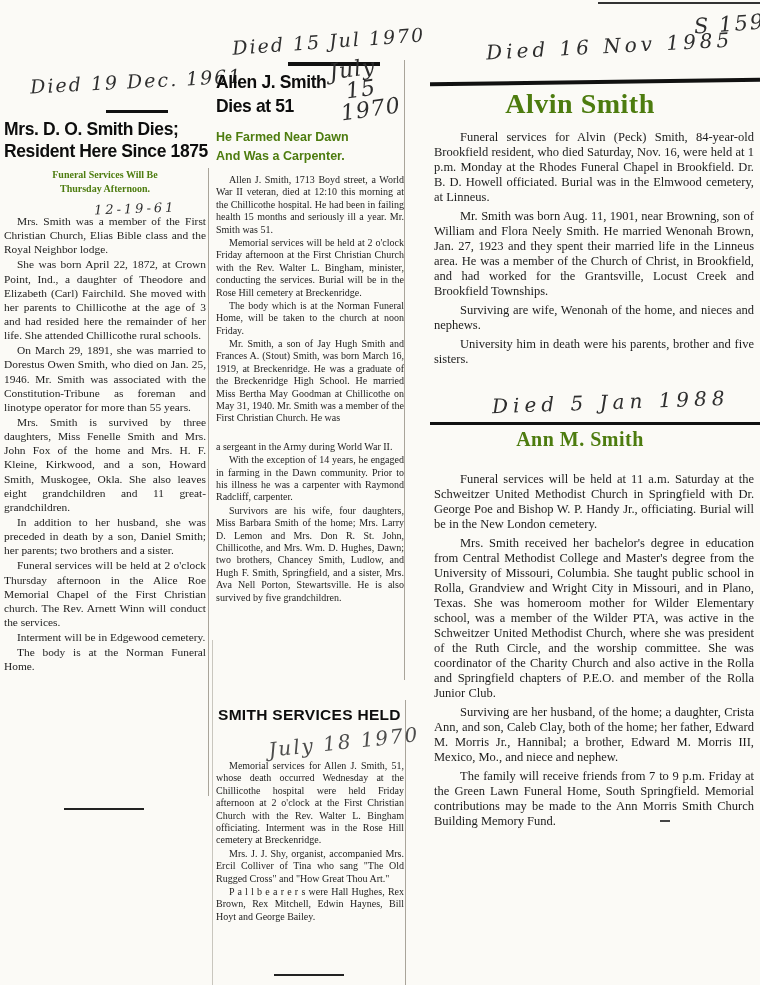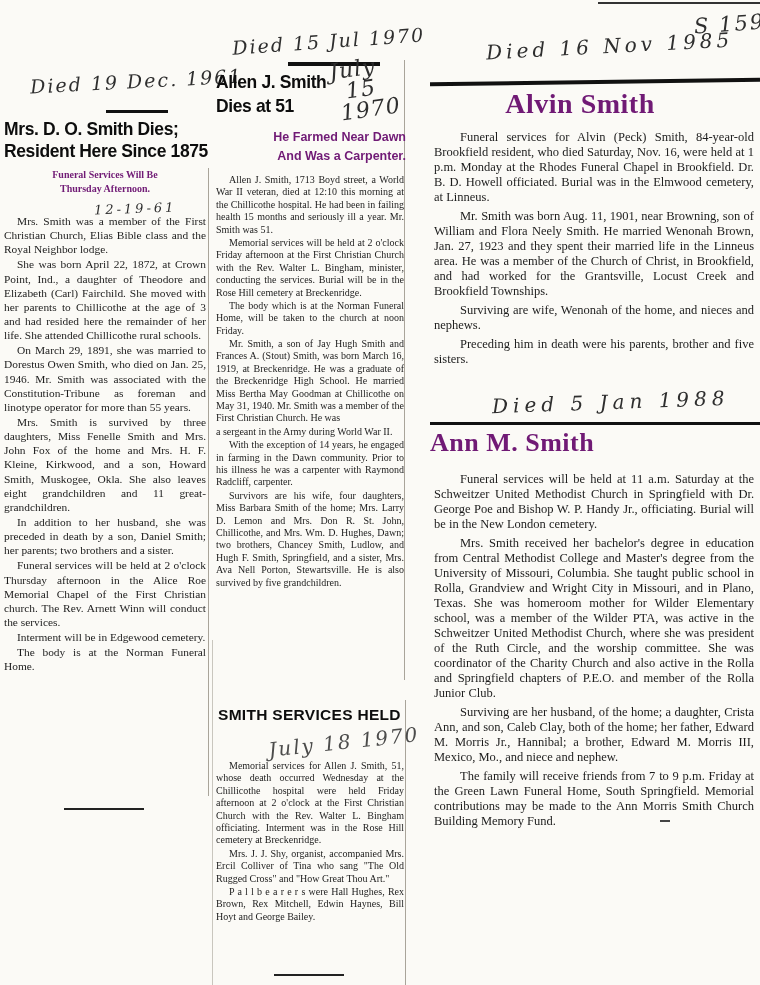--- a/index.html
+++ b/index.html
@@ -12,21 +12,21 @@
   .hw{
     font-family:"DejaVu Serif",serif;font-style:italic;color:#2e2e2e;
     letter-spacing:2px;white-space:nowrap;
   }
   
   .gothic{
     font-family:"Liberation Sans",sans-serif;font-weight:bold;color:#0d0d0d;
     letter-spacing:-0.4px;line-height:1.0;
   }
   .serifhead{
-    font-family:"Liberation Serif",serif;font-weight:bold;color:#701a75;
+    font-family:"Liberation Serif",serif;font-weight:bold;color:#4d7c0f;
   }
   .bodycol p{
     margin:0 0 1px 0;text-indent:13px;text-align:justify;
   }
   .noindent{text-indent:0 !important;}
   .colrule{position:absolute;background:#a9a49a;width:1px;}
   .bar{position:absolute;background:#111;}
   .centerbar{background:#222;height:2px;}
   
   #clip-left{position:absolute;left:2px;top:62px;width:206px;}
@@ -84,30 +84,30 @@
     <div class="bar" style="left:72px;top:32px;width:92px;height:4px;"></div>
     <div class="gothic" style="position:absolute;left:0;top:40px;font-size:19px;line-height:1.25;transform:scaleX(0.92);transform-origin:left;white-space:nowrap;">
       <div>Allen J. Smith</div>
       <div>Dies at 51</div>
     </div>
     <div class="hw" style="position:absolute;left:116px;top:28px;font-size:22px;line-height:0.95;transform:rotate(-8deg);letter-spacing:1px;">
       <div>July</div>
       <div style="padding-left:14px;">15</div>
       <div style="padding-left:6px;">1970</div>
     </div>
-    <div class="serifhead" style="position:absolute;left:0;top:98px;width:100%;text-align:right;font-size:12.5px;line-height:1.5;font-family:'Liberation Sans',sans-serif;">
+    <div class="serifhead" style="position:absolute;left:0;top:98px;width:100%;text-align:left;font-size:12.5px;line-height:1.5;font-family:'Liberation Sans',sans-serif;">
       <div>He Farmed Near Dawn</div>
       <div>And Was a Carpenter.</div>
     </div>
     <div class="bodycol bodytext" style="position:absolute;left:0;top:144px;width:188px;">
       <p>Allen J. Smith, 1713 Boyd street, a World War II veteran, died at 12:10 this morning at the Chillicothe hospital.  He had been in failing health 15 months and seriously ill a year.  Mr. Smith was 51.</p>
       <p>Memorial services will be held at 2 o'clock Friday afternoon at the First Christian Church with the Rev. Walter L. Bingham, minister, conducting the services.  Burial will be in the Rose Hill cemetery at Breckenridge.</p>
       <p>The body which is at the Norman Funeral Home, will be taken to the church at noon Friday.</p>
       <p>Mr. Smith, a son of Jay Hugh Smith and Frances A. (Stout) Smith, was born March 16, 1919, at Breckenridge.  He was a graduate of the Breckenridge High School.  He married Miss Bertha May Goodman at Chillicothe on May 31, 1940.  Mr. Smith was a member of the First Christian Church.  He was</p>
-      <p class="noindent" style="margin-top:1px;">a sergeant in the Army during World War II.</p>
+      <p class="noindent" style="margin-top:16px;">a sergeant in the Army during World War II.</p>
       <p>With the exception of 14 years, he engaged in farming in the Dawn community.  Prior to his illness he was a carpenter with Raymond Radcliff, carpenter.</p>
       <p>Survivors are his wife, four daughters, Miss Barbara Smith of the home;  Mrs. Larry D. Lemon and Mrs. Don R. St. John, Chillicothe, and Mrs. Wm. D. Hughes, Dawn; two brothers, Chancey Smith, Ludlow, and Hugh F. Smith, Springfield, and a sister, Mrs. Ava Nell Porton, Stewartsville.  He is also survived by five grandchildren.</p>
     </div>
   </div>
 
   <div id="clip-mid2">
     <div class="gothic" style="position:absolute;left:2px;top:6px;font-size:15.5px;line-height:1.45;letter-spacing:0.3px;white-space:nowrap;text-align:center;">
       <div>SMITH SERVICES HELD</div>
     </div>
     <div class="hw" style="position:absolute;left:52px;top:32px;font-size:20px;transform:rotate(-6deg);opacity:.85;">July 18 1970</div>
@@ -120,28 +120,28 @@
   </div>
 
   <div id="clip-right1">
     <div class="hw" style="position:absolute;left:56px;top:4px;font-size:20px;transform:rotate(-3deg);letter-spacing:4px;">Died 16 Nov 1985</div>
     <div class="bar" style="left:0;top:50px;width:330px;height:4px;transform:rotate(-0.8deg);"></div>
     <div class="serifhead" style="position:absolute;left:0;top:58px;width:300px;text-align:center;font-size:28px;letter-spacing:0.5px;">Alvin Smith</div>
     <div class="bodycol bodytext" style="position:absolute;left:0;top:96px;width:328px;">
       <p>Funeral services for Alvin (Peck) Smith, 84-year-old Brookfield resident, who died Saturday, Nov. 16, were held at 1 p.m. Monday at the Rhodes Funeral Chapel in Brookfield. Dr. B. D. Howell officiated. Burial was in the Elmwood cemetery, at Linneus.</p>
       <p>Mr. Smith was born Aug. 11, 1901, near Browning, son of William and Flora Neely Smith. He married Wenonah Brown, Jan. 27, 1923 and they spent their married life in the Linneus area. He was a member of the Church of Christ, in Brookfield, and had worked for the Grantsville, Locust Creek and Brookfield Townships.</p>
       <p>Surviving are wife, Wenonah of the home, and nieces and nephews.</p>
-      <p>Preceding him in death were his parents, brother and five sisters.</p>
+      <p>University him in death were his parents, brother and five sisters.</p>
     </div>
   </div>
 
   <div id="clip-right2">
     <div class="hw" style="position:absolute;left:62px;top:2px;font-size:20px;transform:rotate(-2deg);letter-spacing:5px;">Died 5 Jan 1988</div>
     <div class="bar" style="left:0;top:34px;width:330px;height:3px;"></div>
-    <div class="serifhead" style="position:absolute;left:0;top:40px;width:300px;font-size:26px;letter-spacing:0.5px;">Ann M. Smith</div>
+    <div class="serifhead" style="position:absolute;left:0;top:40px;width:300px;text-align:center;font-size:20px;letter-spacing:0.5px;">Ann M. Smith</div>
     <div class="bodycol bodytext" style="position:absolute;left:0;top:80px;width:328px;">
       <p>Funeral services will be held at 11 a.m. Saturday at the Schweitzer United Methodist Church in Springfield with Dr. George Poe and Bishop W. P. Handy Jr., officiating. Burial will be in the New London cemetery.</p>
       <p>Mrs. Smith received her bachelor's degree in education from Central Methodist College and Master's degree from the University of Missouri, Columbia. She taught public school in Rolla, Grandview and Wright City in Missouri, and in Plano, Texas. She was homeroom mother for Wilder Elementary school, was a member of the Wilder PTA, was active in the Schweitzer United Methodist Church, where she was president of the Ruth Circle, and the worship committee. She was coordinator of the Charity Church and also active in the Rolla and Springfield chapters of P.E.O. and member of the Rolla Junior Club.</p>
       <p>Surviving are her husband, of the home; a daughter, Crista Ann, and son, Caleb Clay, both of the home; her father, Edward M. Morris Jr., Hannibal; a brother, Edward M. Morris III, Mexico, Mo., and niece and nephew.</p>
       <p>The family will receive friends from 7 to 9 p.m. Friday at the Green Lawn Funeral Home, South Springfield. Memorial contributions may be made to the Ann Morris Smith Church Building Memory Fund.</p>
     </div>
     <div class="bar" style="left:230px;top:432px;width:10px;height:2px;background:#444;"></div>
   </div>
 
 </div>

